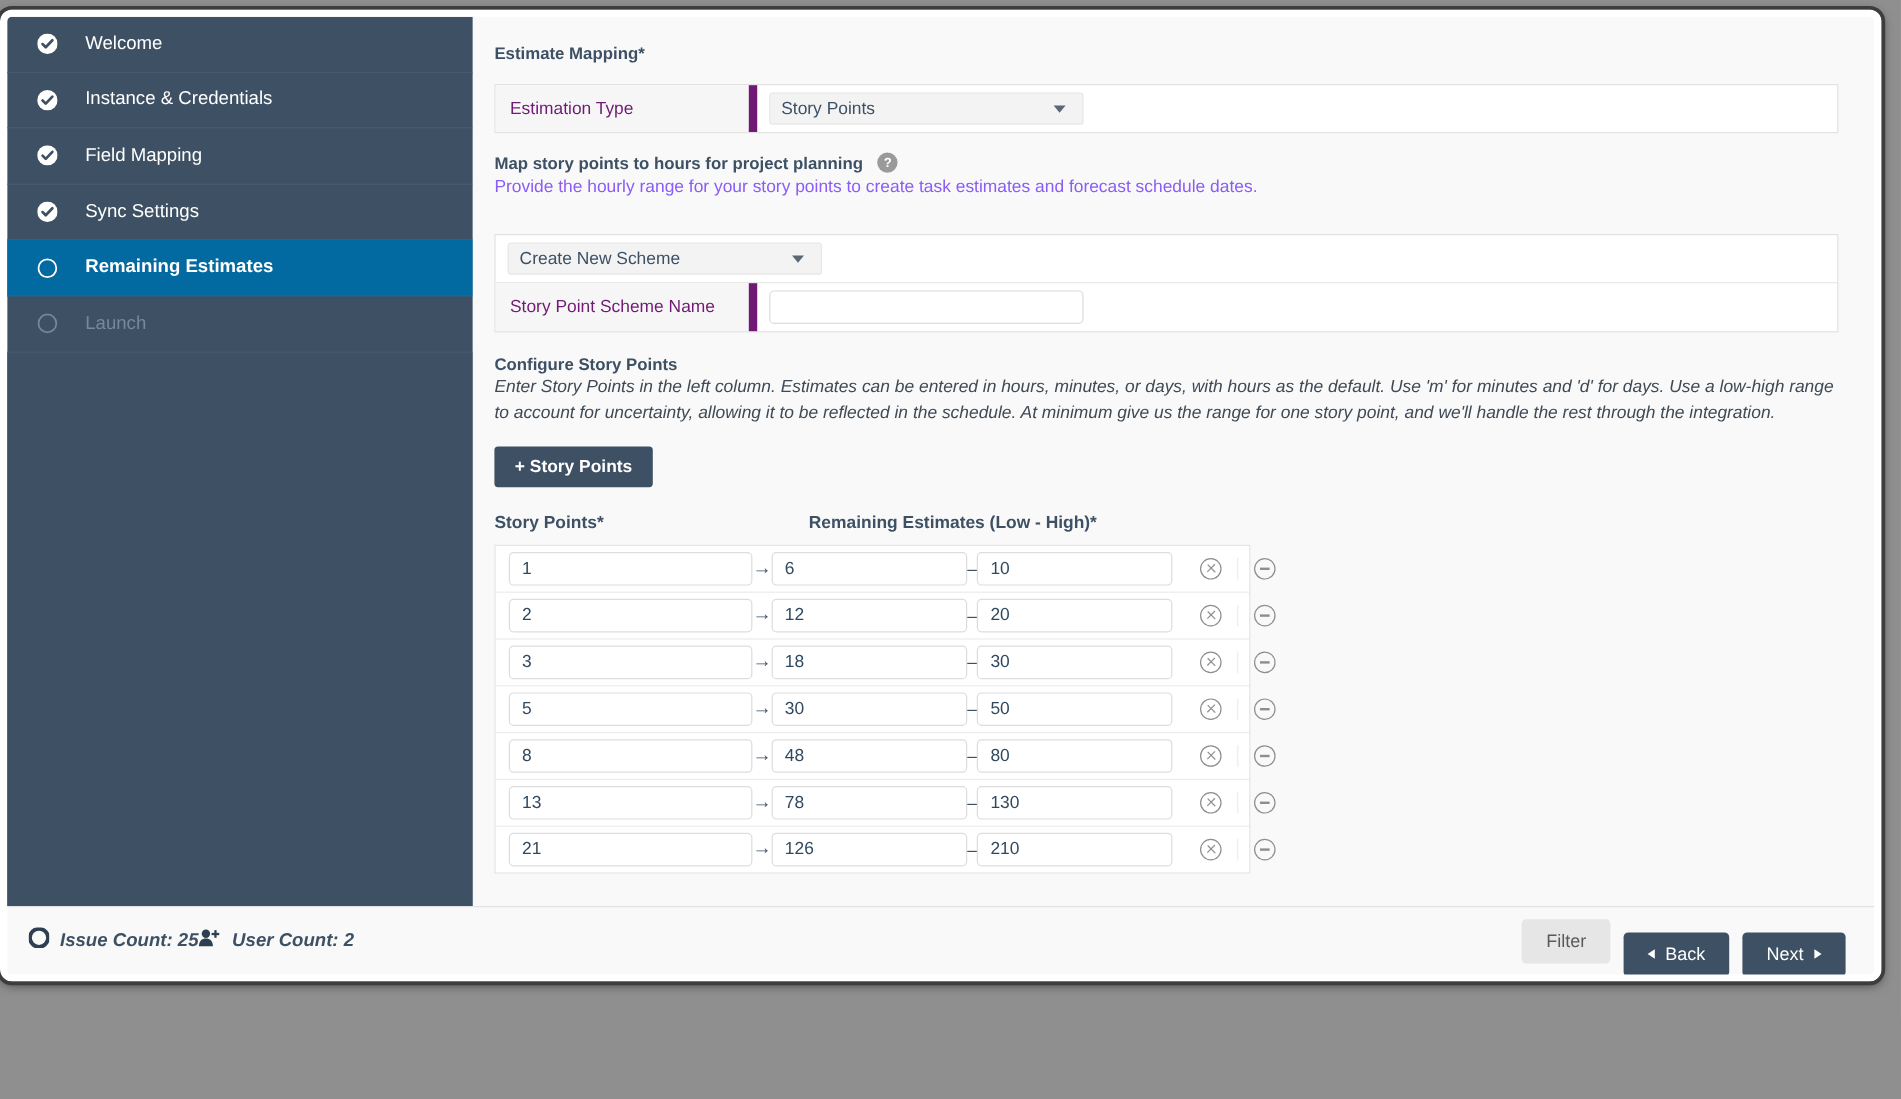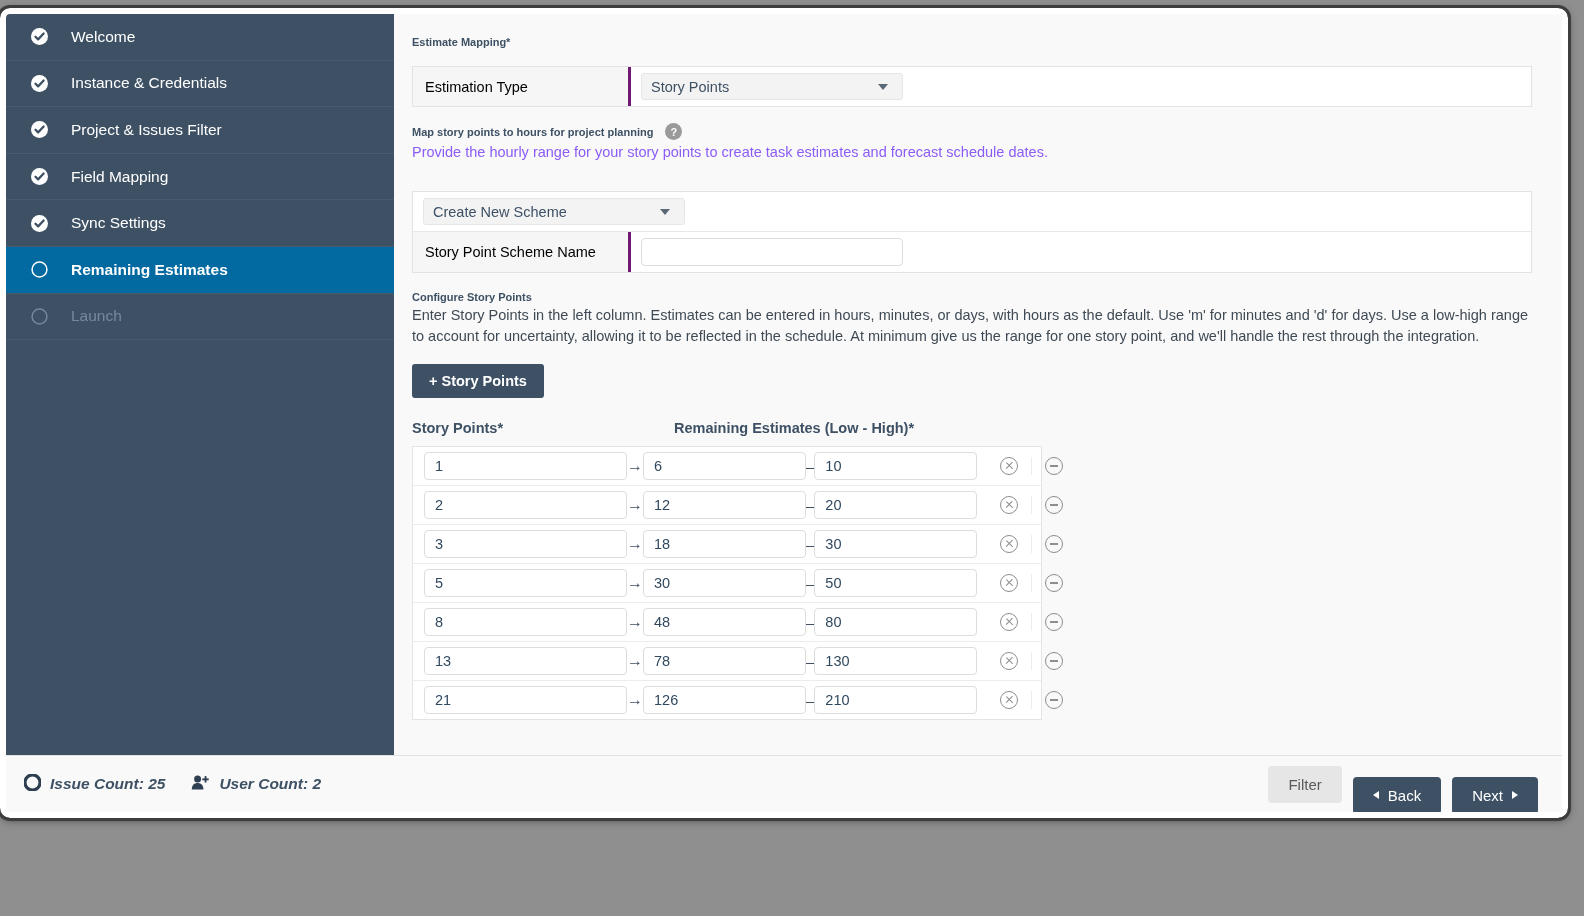--- a/index.html
+++ b/index.html
@@ -65,41 +65,41 @@
   
   #main {
     flex: 1 1 auto;
     background: #f9f9f9;
     padding: 22px 30px 0 18px;
     overflow: hidden;
     min-width: 0;
   }
 
   .h-strong {
-    font-size: 11px;
+    font-size: 14px;
     font-weight: bold;
     color: #3d5064;
   }
   #sec-title-estimate-mapping { margin-bottom: 18px; }
 
   
   .kv-table {
     width: 1120px;
     border: 1px solid #e2e2e2;
     background: #ffffff;
   }
   .kv-row { display: flex; align-items: stretch; border-bottom: 1px solid #e8e8e8; }
   .kv-row:last-child { border-bottom: none; }
   .kv-label {
     width: 218px;
     flex: 0 0 218px;
     background: #f6f6f6;
-    border-right: 3px solid #701a75;
-    font-size: 14.5px;
-    color: #000000;
+    border-right: 7px solid #701a75;
+    font-size: 14.5px;
+    color: #701a75;
     display: flex; align-items: center;
     padding-left: 12px;
     min-height: 38px;
   }
   .kv-val {
     flex: 1 1 auto;
     display: flex; align-items: center;
     padding: 6px 0 6px 10px;
   }
 
@@ -159,20 +159,21 @@
   }
 
   
   #configure-block { margin-top: 18px; }
   #configure-desc {
     font-size: 14.5px;
     color: #3f4a55;
     line-height: 1.45;
     width: 1118px;
     margin-top: 2px;
+    font-style: italic;
   }
   #add-story-points-button {
     margin-top: 17px;
     background: #3d5064;
     color: #ffffff;
     border: none;
     border-radius: 3px;
     font-size: 14.5px;
     font-weight: bold;
     padding: 9px 17px;
@@ -269,21 +270,21 @@
   
   #footer {
     height: 57px;
     flex: 0 0 57px;
     background: #f9f9f9;
     border-top: 1px solid #e2e2e2;
     display: flex;
     align-items: center;
     padding: 0 24px 0 18px;
   }
-  #footer-stats { display: flex; align-items: center; gap: 26px; }
+  #footer-stats { display: flex; align-items: center; }
   .stat {
     display: flex; align-items: center;
     font-size: 15.5px;
     font-style: italic;
     font-weight: bold;
     color: #3d5064;
   }
   .stat svg { margin-right: 9px; }
   #footer-actions { margin-left: auto; display: flex; align-items: center; gap: 11px; }
   .btn {
@@ -324,29 +325,20 @@
       <div class="side-item">
         <span class="s-ico">
           <svg viewBox="0 0 16 16" width="17" height="17">
               <circle cx="8" cy="8" r="8" fill="#ffffff"></circle>
               <path d="M4.2 8.2 L6.7 10.7 L11.9 5.2" fill="none" stroke="#3d5064" stroke-width="2.1" stroke-linecap="round" stroke-linejoin="round"></path>
             </svg>
         </span>
         <span class="s-label">Instance &amp; Credentials</span>
       </div>
 
-      <div class="side-item">
-        <span class="s-ico">
-          <svg viewBox="0 0 16 16" width="17" height="17">
-              <circle cx="8" cy="8" r="8" fill="#ffffff"></circle>
-              <path d="M4.2 8.2 L6.7 10.7 L11.9 5.2" fill="none" stroke="#3d5064" stroke-width="2.1" stroke-linecap="round" stroke-linejoin="round"></path>
-            </svg>
-        </span>
-        <span class="s-label">Project &amp; Issues Filter</span>
-      </div>
 
       <div class="side-item">
         <span class="s-ico">
           <svg viewBox="0 0 16 16" width="17" height="17">
               <circle cx="8" cy="8" r="8" fill="#ffffff"></circle>
               <path d="M4.2 8.2 L6.7 10.7 L11.9 5.2" fill="none" stroke="#3d5064" stroke-width="2.1" stroke-linecap="round" stroke-linejoin="round"></path>
             </svg>
         </span>
         <span class="s-label">Field Mapping</span>
       </div>

